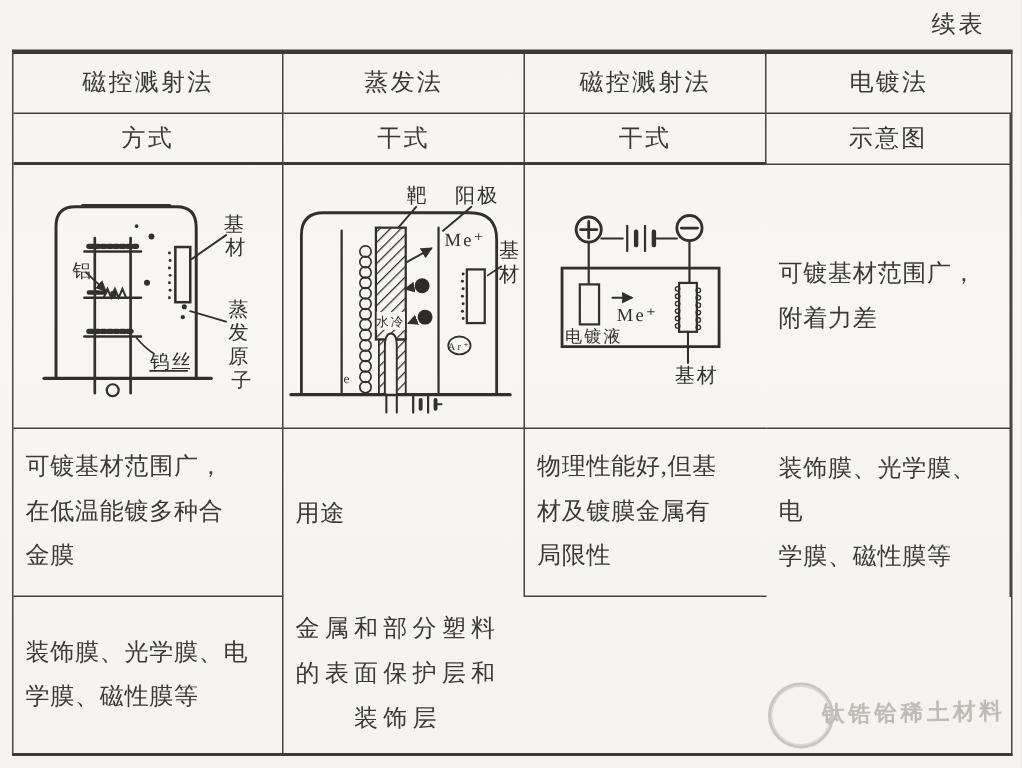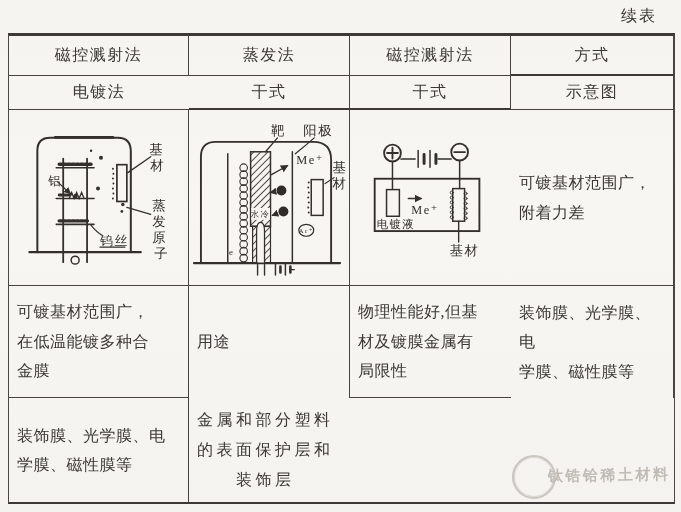--- a/index.html
+++ b/index.html
@@ -61,23 +61,23 @@
 
 <div class="page">
 
   <div class="cont-label">续表</div>
 
   <div class="tbl">
 
     <div class="cell">磁控溅射法</div>
     <div class="cell">蒸发法</div>
     <div class="cell">磁控溅射法</div>
+    <div class="cell lastcol">电镀法</div>
+
     <div class="cell thickbot">方式</div>
-
-    <div class="cell lastcol">电镀法</div>
     <div class="cell thickbot">干式</div>
     <div class="cell thickbot">干式</div>
 
     <div class="cell">示意图</div>
 
     <div class="cell diag">
       <svg viewBox="189 108 161 176">
         <defs>
           <marker id="ah1" markerWidth="7" markerHeight="7" refX="5" refY="3" orient="auto">
             <path d="M0,0 L6,3 L0,6 z" fill="#33302c"></path>

